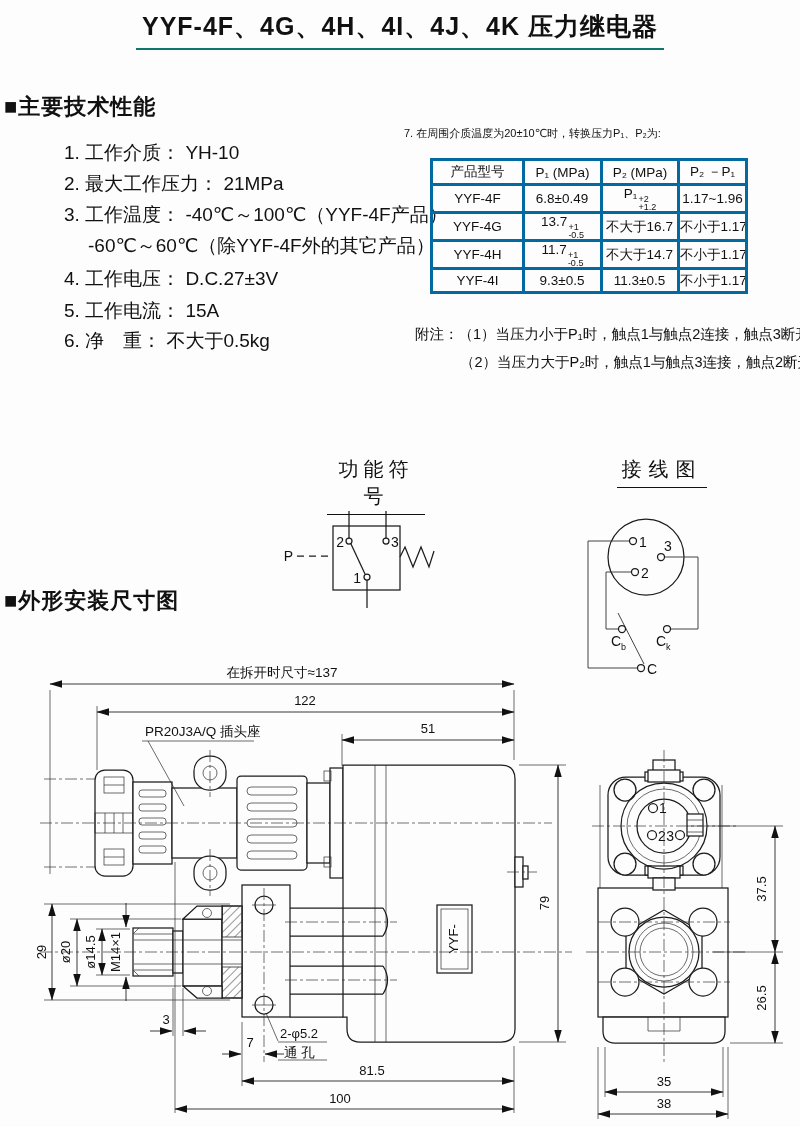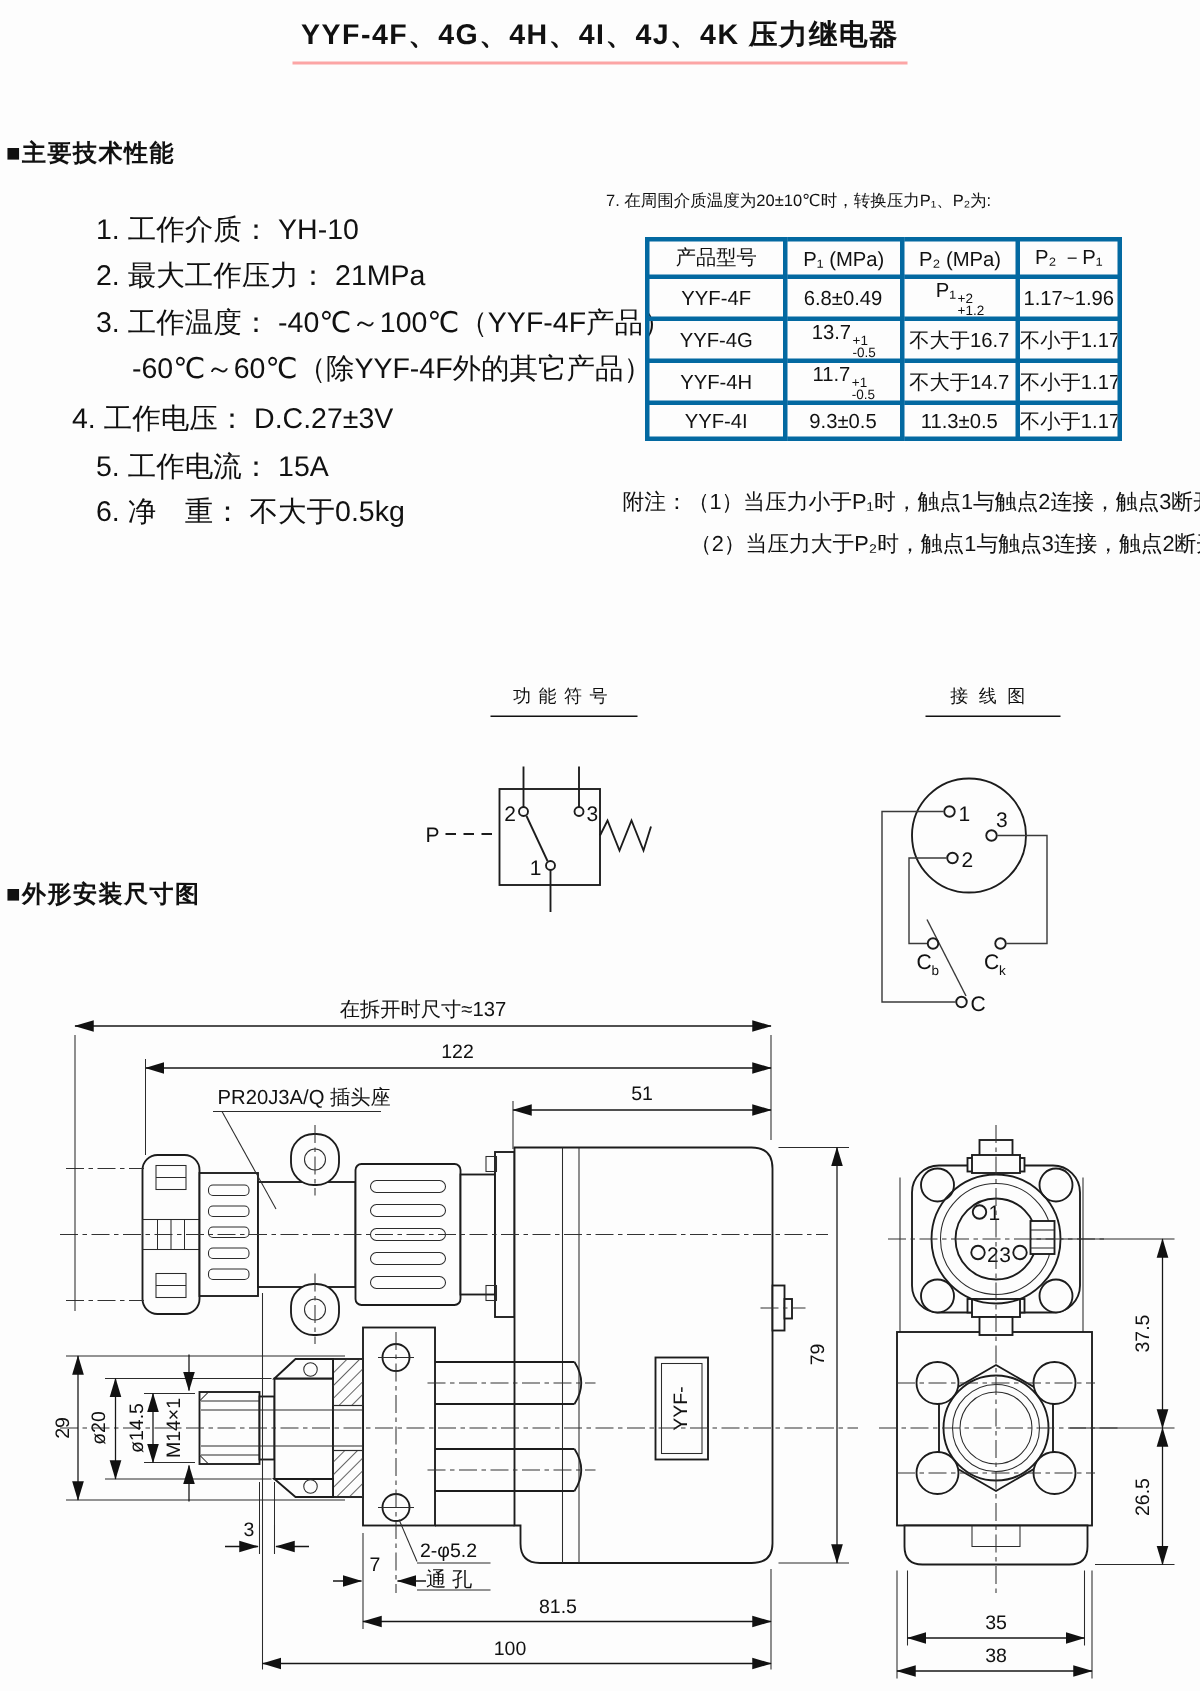--- a/index.html
+++ b/index.html
@@ -1,32 +1,32 @@
 <!DOCTYPE html>
 <html><head>
 <meta charset="utf-8">
 <style>
   html,body{margin:0;padding:0;}
   body{width:800px;height:1127px;position:relative;background:#fdfdfd;
        font-family:"Liberation Sans","DejaVu Sans",sans-serif;color:#111;overflow:hidden;}
   .abs{position:absolute;}
   .title-wrap{left:0;top:10px;width:800px;text-align:center;}
-  .title-inner{display:inline-block;font-size:19px;font-weight:600;letter-spacing:1px;
-               border-bottom:2px solid #fca5a5;padding:0 6px 5px 6px;}
-  .sec-h{font-size:16px;font-weight:700;letter-spacing:1px;}
+  .title-inner{display:inline-block;font-size:25px;font-weight:600;letter-spacing:1px;
+               border-bottom:2px solid #0f766e;padding:0 6px 5px 6px;}
+  .sec-h{font-size:22px;font-weight:700;letter-spacing:1px;}
   .li{font-size:19px;white-space:nowrap;}
   .intro7{font-size:11px;white-space:nowrap;}
   .notes{font-size:14.5px;white-space:nowrap;}
   table.spec{border-collapse:collapse;table-layout:fixed;}
   table.spec td,table.spec th{border:3px solid #0369a1;text-align:center;vertical-align:middle;
       font-size:13.5px;font-weight:400;padding:0;height:21px;overflow:hidden;white-space:nowrap;}
   table.spec th{height:22px;}
   .tol{display:inline-flex;flex-direction:column;justify-content:center;line-height:7.5px;
        font-size:9px;vertical-align:-4px;margin-left:1px;text-align:left;}
-  .diag-title{font-size:12px;text-align:center;border-bottom:1.5px solid #111;padding-bottom:4px;}
+  .diag-title{font-size:20px;text-align:center;border-bottom:1.5px solid #111;padding-bottom:4px;}
   
   .ol{fill:none;stroke:#1c1c1c;stroke-width:1.25;}
   .olf{fill:#fdfdfd;stroke:#1c1c1c;stroke-width:1.25;}
   .tn{fill:none;stroke:#2b2b2b;stroke-width:0.7;}
   .tn2{fill:none;stroke:#3a3a3a;stroke-width:0.95;}
   .cl{fill:none;stroke:#333;stroke-width:0.7;stroke-dasharray:12 3 3 3;}
   .dm{fill:none;stroke:#161616;stroke-width:0.85;}
   svg text{font-family:"Liberation Sans","DejaVu Sans",sans-serif;fill:#111;}
   .dt{font-size:13px;}
   .dtc{font-size:13.5px;}
@@ -319,21 +319,21 @@
 <div class="abs title-wrap">
   <span class="title-inner">YYF-4F、4G、4H、4I、4J、4K 压力继电器</span>
 </div>
 
 <div class="abs sec-h" style="left:4px;top:92px;">■主要技术性能</div>
 
 <div class="abs li" style="left:64px;top:140px;">1. 工作介质：  YH-10</div>
 <div class="abs li" style="left:64px;top:171px;">2. 最大工作压力：  21MPa</div>
 <div class="abs li" style="left:64px;top:202px;">3. 工作温度：   -40℃～100℃（YYF-4F产品）</div>
 <div class="abs li" style="left:88px;top:233px;">-60℃～60℃（除YYF-4F外的其它产品）</div>
-<div class="abs li" style="left:48px;top:266px;">4. 工作电压：  D.C.27±3V</div>
+<div class="abs li" style="left:64px;top:266px;">4. 工作电压：  D.C.27±3V</div>
 <div class="abs li" style="left:64px;top:298px;">5. 工作电流：  15A</div>
 <div class="abs li" style="left:64px;top:328px;">6. 净　重：  不大于0.5kg</div>
 
 <div class="abs intro7" style="left:404px;top:126px;">7. 在周围介质温度为20±10℃时，转换压力P₁、P₂为:</div>
 
 <table class="spec abs" style="left:430px;top:158px;width:315px;">
   <colgroup>
       <col style="width:92px">
       <col style="width:78px">
       <col style="width:77px">

